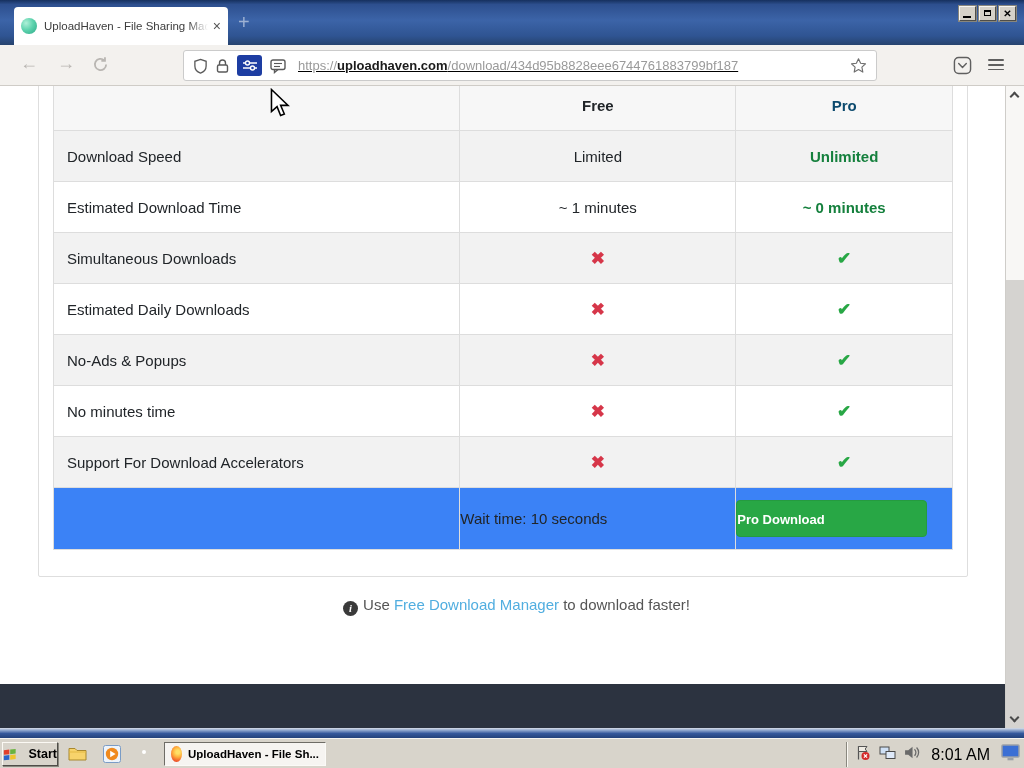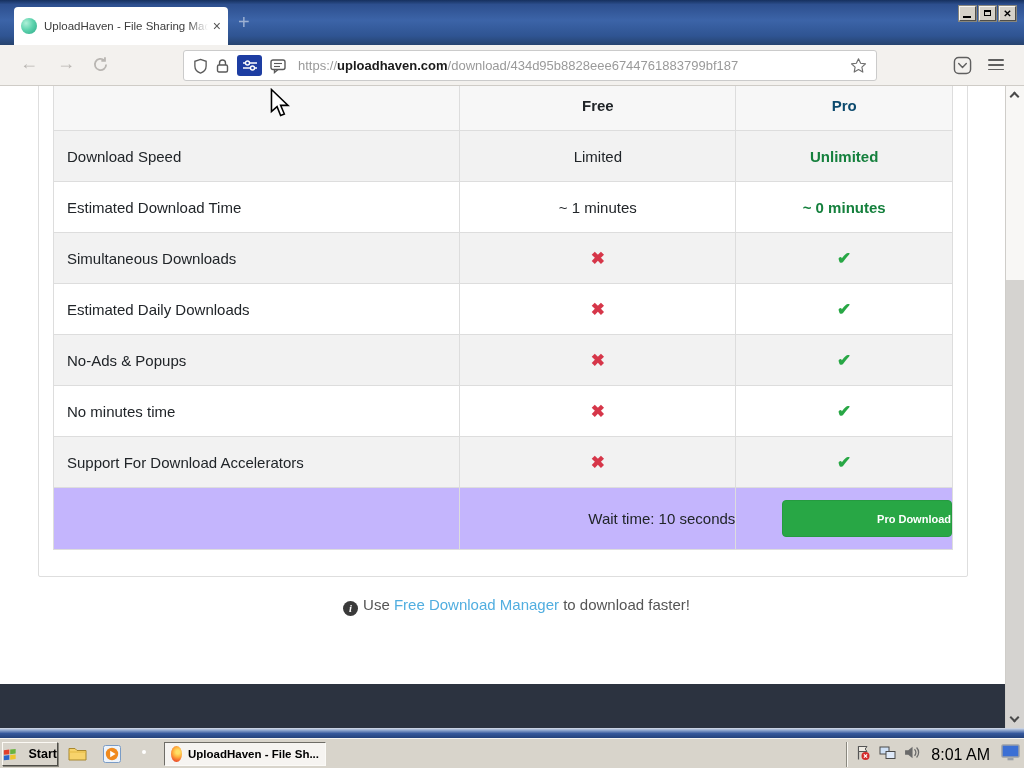--- a/index.html
+++ b/index.html
@@ -27,21 +27,21 @@
   .glyph-restore::before { content:""; position:absolute; left:-3px; top:1px; width:7px; height:6px; border:1px solid #000; border-top-width:2px; z-index:-1; }
   .glyph-close { font-size:10px; line-height:10px; font-weight:700; }
 
   
   .toolbar { position:absolute; left:0; top:45px; width:1024px; height:41px; background:#f3f1ee;
     border-bottom:1px solid #cfccc7; }
   .nav-btn { position:absolute; top:8px; font-size:18px; color:#b9b6b2; }
   .nav-back { left:20px; } .nav-fwd { left:57px; }
   .nav-reload { position:absolute; left:92px; top:11px; }
   .urlbar { position:absolute; left:183px; top:5px; width:694px; height:31px; background:#fff;
-    border:1px solid #cbcbcb; border-radius:3px; display:flex; align-items:center; padding:12px 9px; }
+    border:1px solid #cbcbcb; border-radius:3px; display:flex; align-items:center; padding:12px 9px;text-decoration:underline; }
   .urlbar .ic { margin-right:8px; display:flex; align-items:center; }
   .perm-box { width:25px; height:21px; background:#1d3da2; border-radius:3px; display:flex; align-items:center; justify-content:center; }
   .url-text { font-size:13px; color:#9a9a9a; flex:1; margin-left:4px; white-space:nowrap; overflow:hidden; }
   .url-domain { color:#1b1b1b; font-weight:700; }
   .star { margin-left:6px; display:flex; }
   .pocket-btn { position:absolute; right:52px; top:11px; }
   .menu-btn { position:absolute; right:20px; top:14px; width:16px; }
   .menu-btn span { display:block; height:1.8px; background:#5f5f5f; margin-bottom:3px; border-radius:1px; }
 
   
@@ -53,23 +53,23 @@
   .cmp thead tr { background:#f7f7f7; }
   .cmp thead th { text-align:center; font-size:15px; }
   .cmp th.hdr-free { color:#212529; font-weight:700; }
   .cmp th.hdr-pro { color:#0c4a6e; font-weight:700; }
   .cmp tbody tr:nth-child(odd) { background:#f2f2f2; }
   .cmp td.feature { text-align:left; padding-left:13px; }
   .cmp td.val { text-align:center; }
   .cmp td.pro-text { color:#15803d; font-weight:700; }
   .mark-cross { color:#d63649; font-size:17px; font-weight:700; }
   .mark-check { color:#28a745; font-size:17px; font-weight:700; }
-  .cmp tfoot td { height:62px; background:#c4b5fd; text-align:right; }
-  .pro-dl-btn { display:inline-block; width:170px; height:37px; line-height:37px; background:#28a745;
-    border:1px solid #259b40; border-radius:4px; color:#fff; font-weight:700; font-size:11px; cursor:pointer; }
+  .cmp tfoot td { height:62px; background:#3b82f6; text-align:left; }
+  .pro-dl-btn { display:inline-block; width:191px; height:37px; line-height:37px; background:#28a745;
+    border:1px solid #259b40; border-radius:4px; color:#fff; font-weight:700; font-size:13px; cursor:pointer; }
 
   .tip { position:absolute; left:0; top:510px; width:1005px; text-align:center; font-size:15px; color:#555;padding-left:28px; }
   .info-icon { display:inline-block; width:15px; height:15px; border-radius:50%; background:#3a3a3a; color:#fff;
     font-size:10.5px; font-weight:700; line-height:15px; text-align:center; vertical-align:-2px; margin-right:5px;
     font-family:"Liberation Serif", serif; font-style:italic; }
   .fdm-link { color:#51aee0; }
   .darkband { position:absolute; left:0; top:598px; width:1005px; height:44px; background:#2c3340; }
 
   
   .scrollbar { position:absolute; left:1005px; top:86px; width:19px; height:642px; background:#d5d3d0; border-left:1px solid #cfcdc9; }

